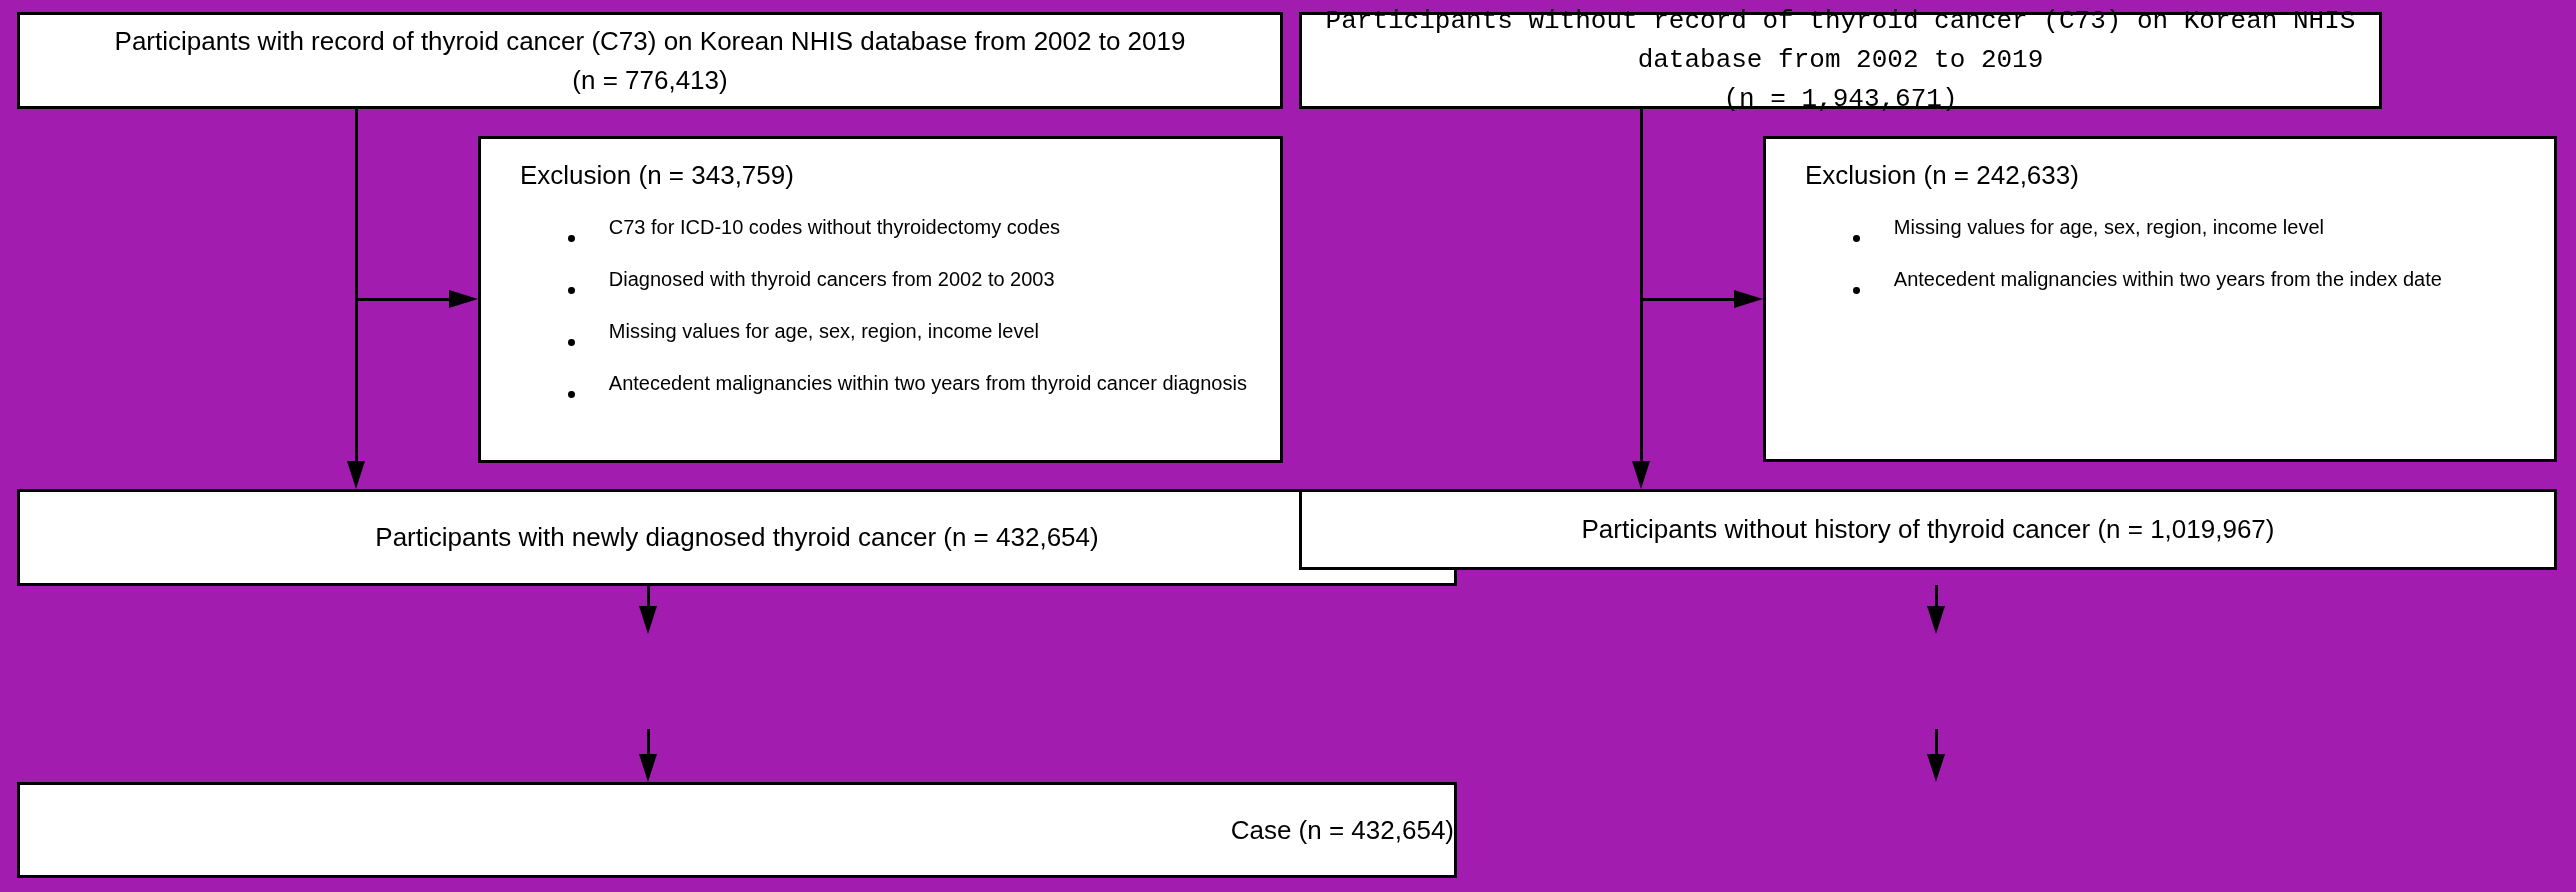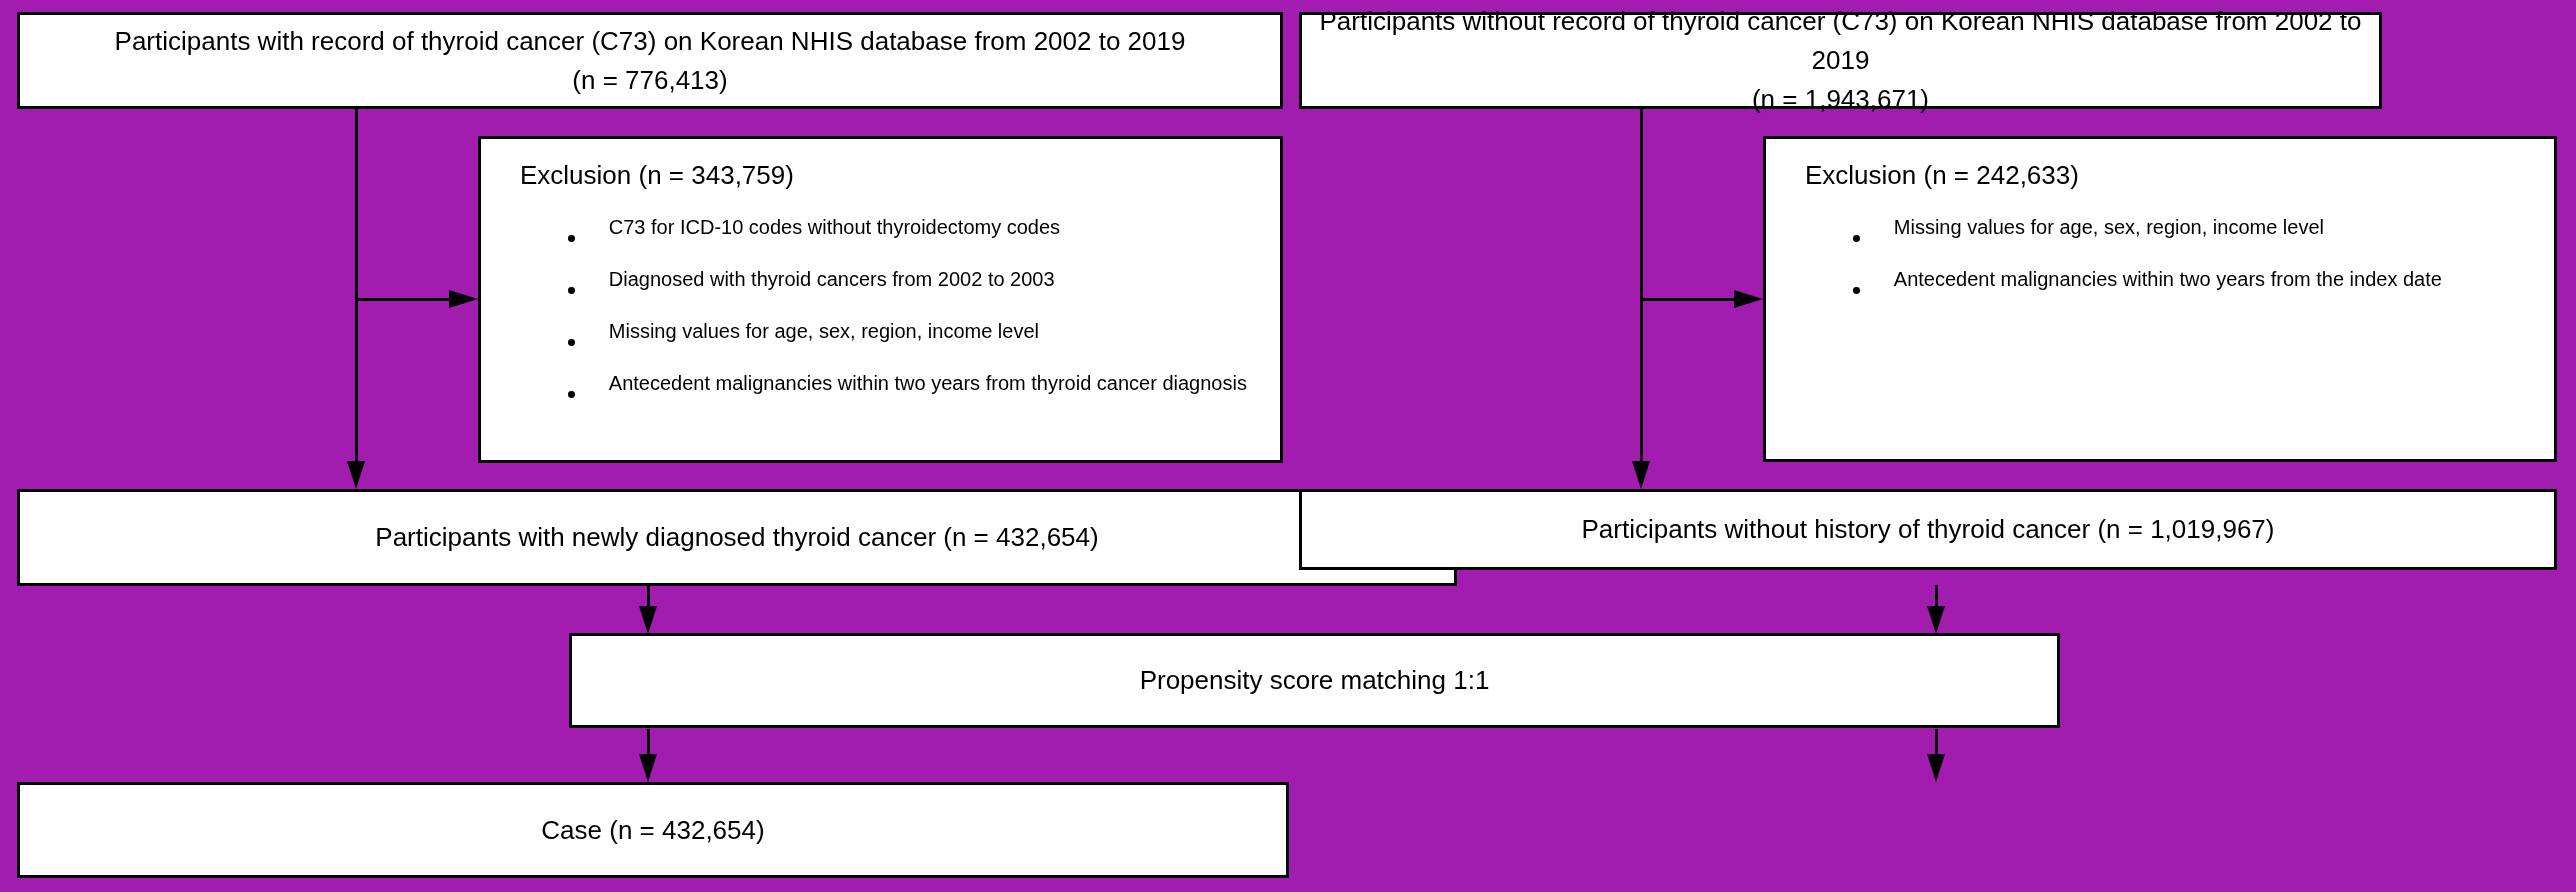--- a/index.html
+++ b/index.html
@@ -29,27 +29,27 @@
     border-left:9.8px solid transparent;border-right:9.8px solid transparent;
     border-top:28px solid #000000;
   }
   .ah-right{
     position:absolute;width:0;height:0;
     border-top:9.8px solid transparent;border-bottom:9.8px solid transparent;
     border-left:29.5px solid #000000;
   }
   
   #box-source-case   {left:17px;  top:12.3px;   width:1266px;height:97px;}
-  #box-source-control{left:1299px;top:12.3px;   width:1083px;height:97px;}
+  #box-source-control{left:1299px;top:12.3px;   width:1083px;height:97px;font-family:Liberation Mono, monospace;}
   #box-excl-case     {left:478px; top:136px;  width:805px;height:327px;}
   #box-excl-control  {left:1763px;top:136px;  width:794px;height:326px;}
   #box-eligible-case   {left:17px;  top:489px;width:1440px;height:97px;}
   #box-eligible-control{left:1299px;top:489px;width:1258px;height:81px;}
   #box-matching      {left:569px; top:633px; width:1491px;height:95px;}
-  #box-case          {left:17px;  top:782px; width:1272px;height:96px;}
+  #box-case          {left:17px;  top:782px; width:1440px;height:96px;text-align:right;}
   #box-control       {left:1299px;top:782px; width:1258px;height:96px;}
 </style>
 </head>
 <body>
 
 <div class="stage">
 
   <div class="box" id="box-source-case">
     <div class="bline">Participants with record of thyroid cancer (C73) on Korean NHIS database from 2002 to 2019</div>
     <div class="bline">(n = 776,413)</div>
@@ -106,23 +106,20 @@
   </div>
   <div class="box" id="box-eligible-control">
     <div class="bline">Participants without history of thyroid cancer (n = 1,019,967)</div>
   </div>
 
   <div class="vline" style="left:647px;top:585px;height:21.5px;"></div>
   <div class="ah-down" style="left:639px;top:606px;"></div>
   <div class="vline" style="left:1935px;top:585px;height:21.5px;"></div>
   <div class="ah-down" style="left:1927px;top:606px;"></div>
 
-  <div class="box" id="box-matching">
-    <div class="bline">Propensity score matching 1:1</div>
-  </div>
 
   <div class="vline" style="left:647px;top:729px;height:27px;"></div>
   <div class="ah-down" style="left:639px;top:754px;"></div>
   <div class="vline" style="left:1935px;top:729px;height:27px;"></div>
   <div class="ah-down" style="left:1927px;top:754px;"></div>
 
   <div class="box" id="box-case">
     <div class="bline">Case (n = 432,654)</div>
   </div>
 

